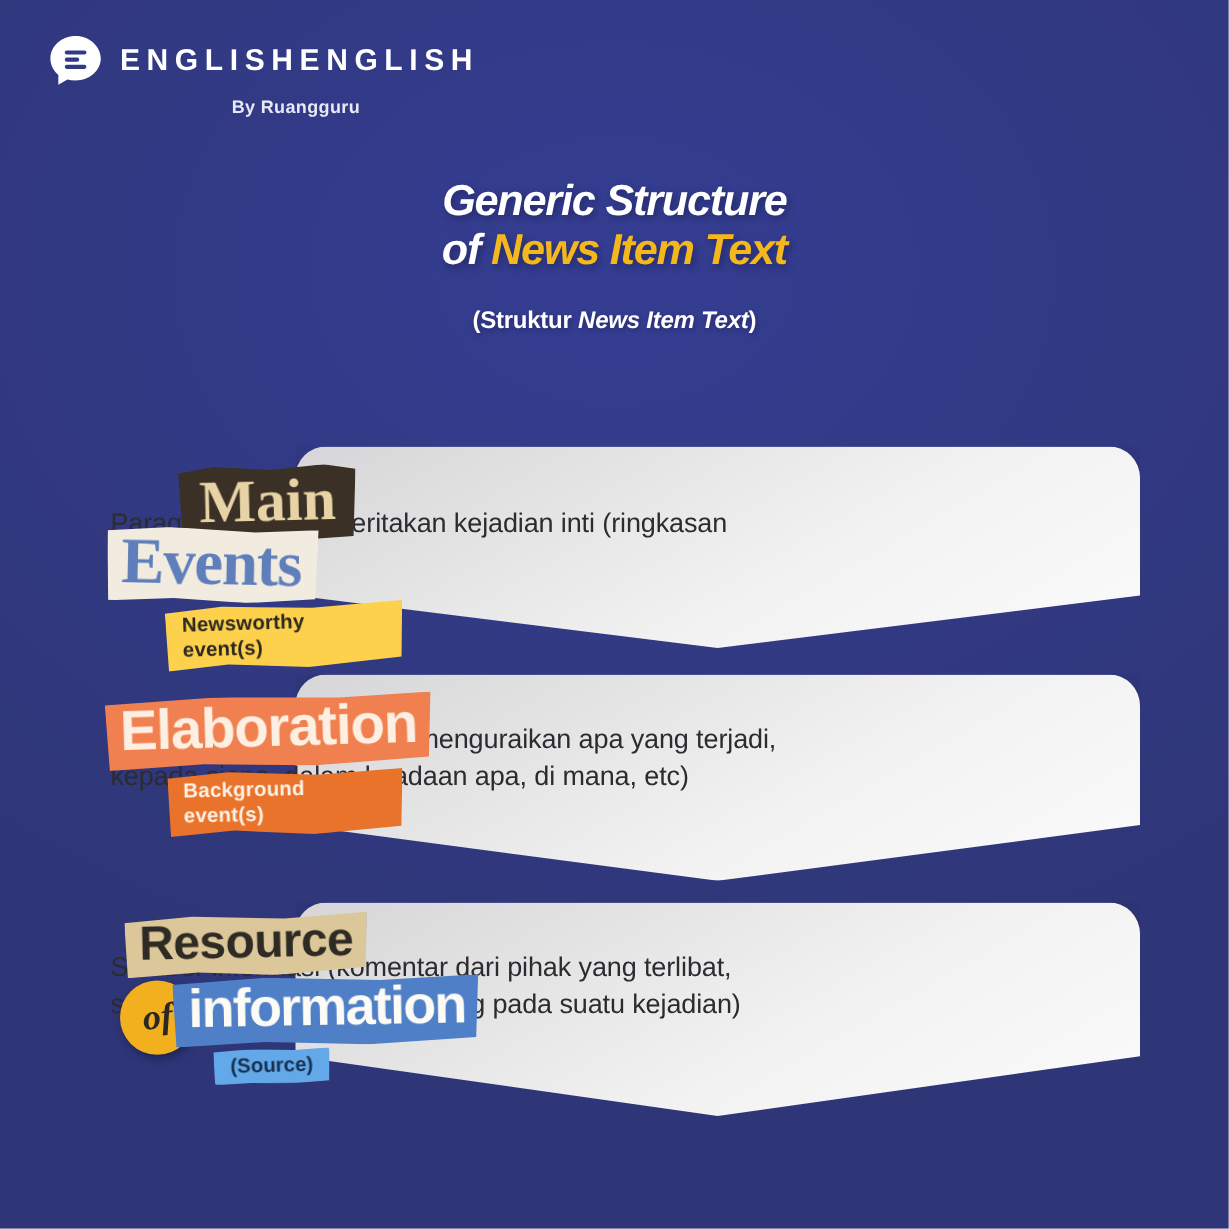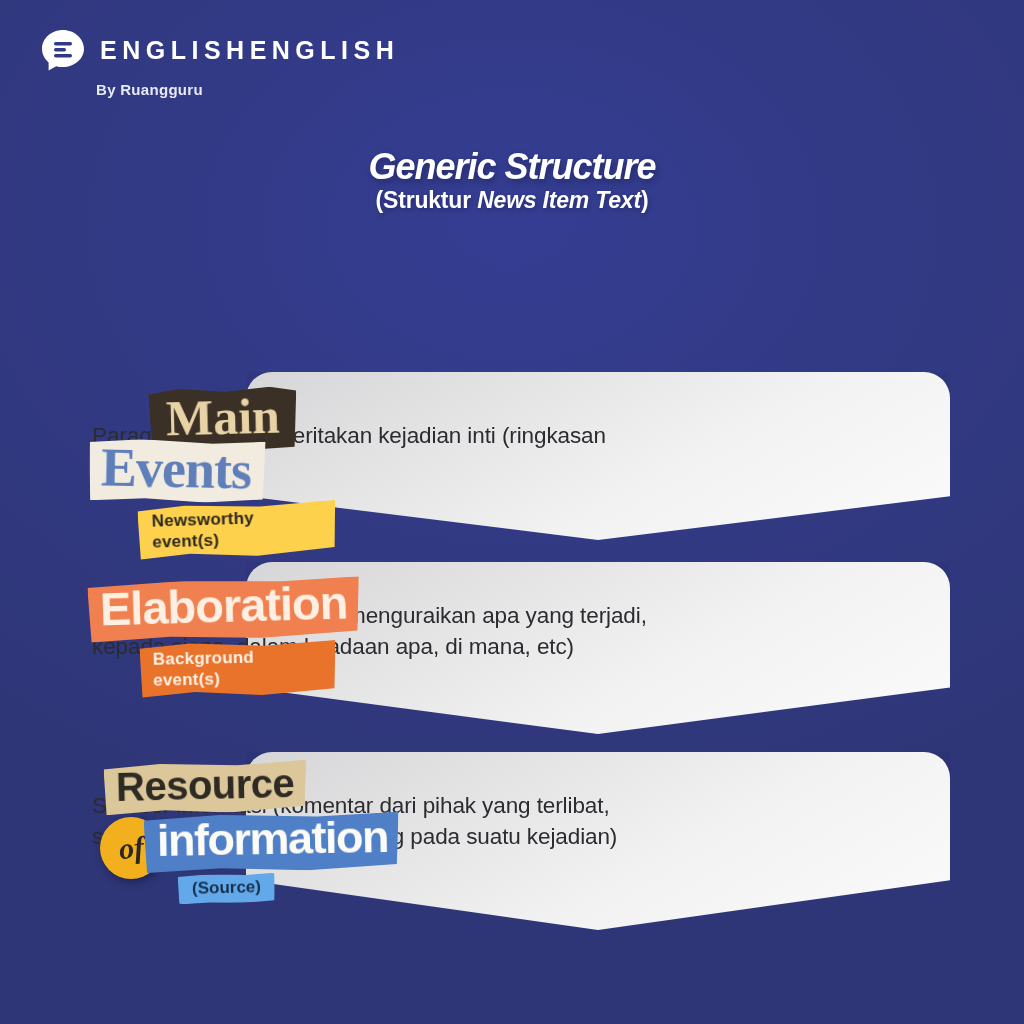--- a/index.html
+++ b/index.html
@@ -23,40 +23,40 @@
     position:absolute; left:40px; top:28px;
     display:flex; flex-direction:column; align-items:flex-start;
   }
   .logo-row{ display:flex; align-items:center; gap:14px; }
   .logo-mark{ width:46px; height:46px; flex:0 0 auto; }
   .logo-words{ display:flex; flex-direction:row; line-height:1.02; }
   .logo-words .l1, .logo-words .l2{
     color:#fff; font-weight:700; font-size:25px; letter-spacing:5.5px;
   }
   .logo-sub{
-    margin-top:7px; width:100%; text-align:left;
+    margin-top:7px; width:100%; text-align:right;
     color:#e7e9f5; font-size:15px; font-weight:700; letter-spacing:.3px;
   }
   .logo-subwrap{ width:204px; margin-left:56px; }
 
   
   .title-wrap{
     position:absolute; left:0; right:0; top:146px; text-align:center;
   }
   .title-line{
     color:#ffffff;
     font-weight:700; font-style:italic;
     font-size:36px; line-height:1.14;
     letter-spacing:-1px;
     text-shadow:2px 3px 6px rgba(10,12,40,.35);
   }
   .title-accent{ color:#f4b81d; }
   .subtitle{
-    margin-top:0;
-    color:#ffffff; font-size:23px; font-weight:700;
+    margin-top:28px;
+    color:#ffffff; font-size:20px; font-weight:700;
     letter-spacing:-.2px;
     text-shadow:1px 2px 4px rgba(10,12,40,.3);
   }
   .subtitle .it{ font-style:italic; }
 
   
   .rows{ position:absolute; left:0; top:372px; width:1024px; }
 
   .row{ position:relative; height:180px; }
   .row.r1{ height:190px; }
@@ -255,20 +255,21 @@
         <span class="l2">ENGLISH</span>
       </div>
     </div>
     <div class="logo-subwrap">
       <div class="logo-sub">By Ruangguru</div>
     </div>
   </div>
 
   <div class="title-wrap">
     <div class="title-line">Generic Structure</div>
+    <div class="title-line"><span>of </span><span class="title-accent">News Item Text</span></div>
     <div class="subtitle"><span>(Struktur </span><span class="it">News Item Text</span><span>)</span></div>
   </div>
 
   <div class="rows">
 
     <div class="row r1">
       <div class="panel p1"></div>
       <div class="panel-text">Paragraf yang menceritakan kejadian inti (ringkasan kejadian)</div>
 
       <div class="badge b1">

